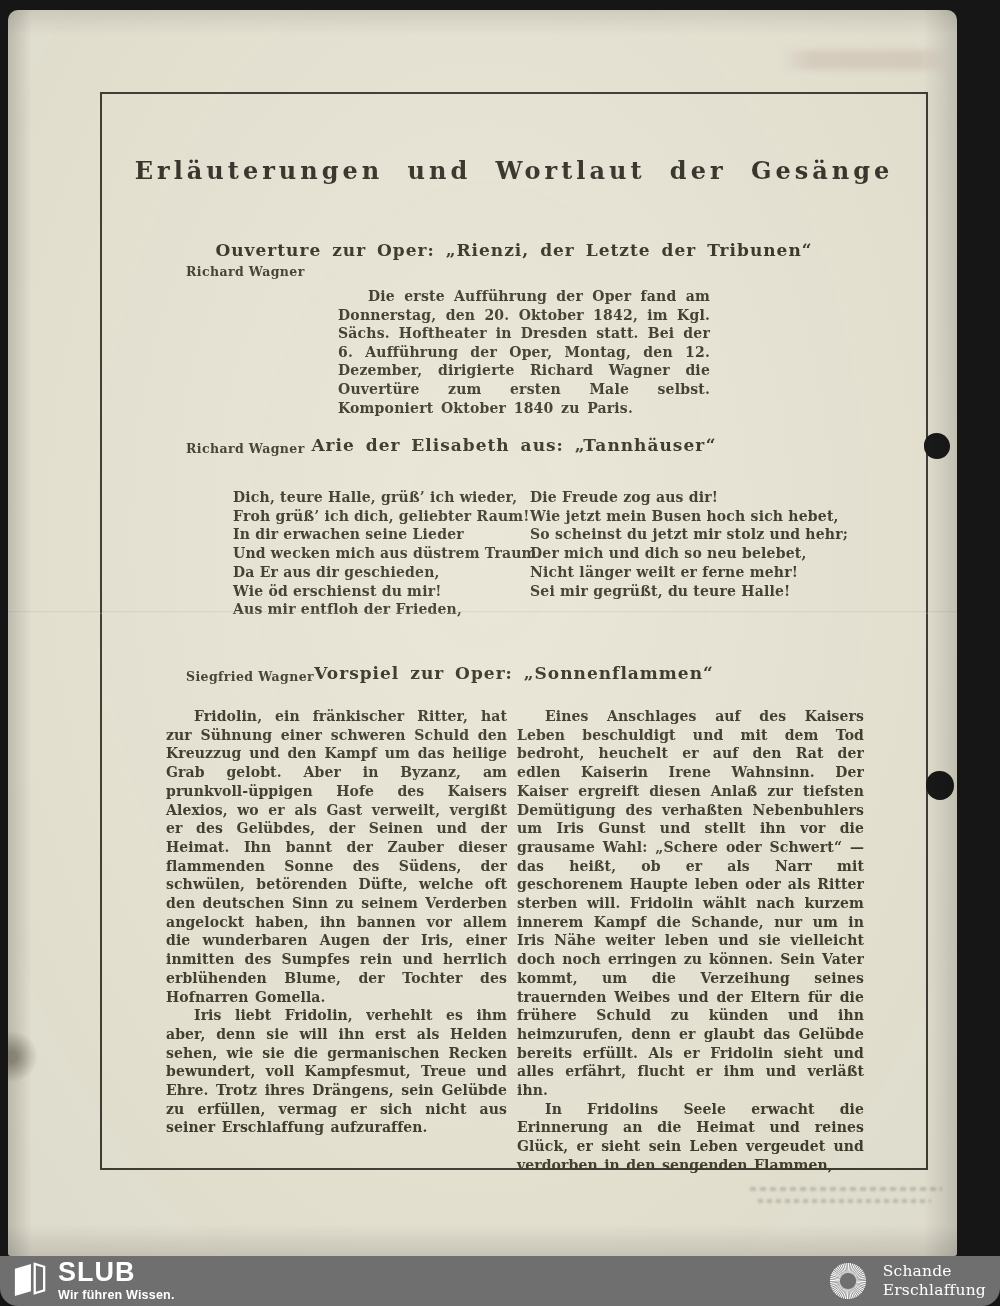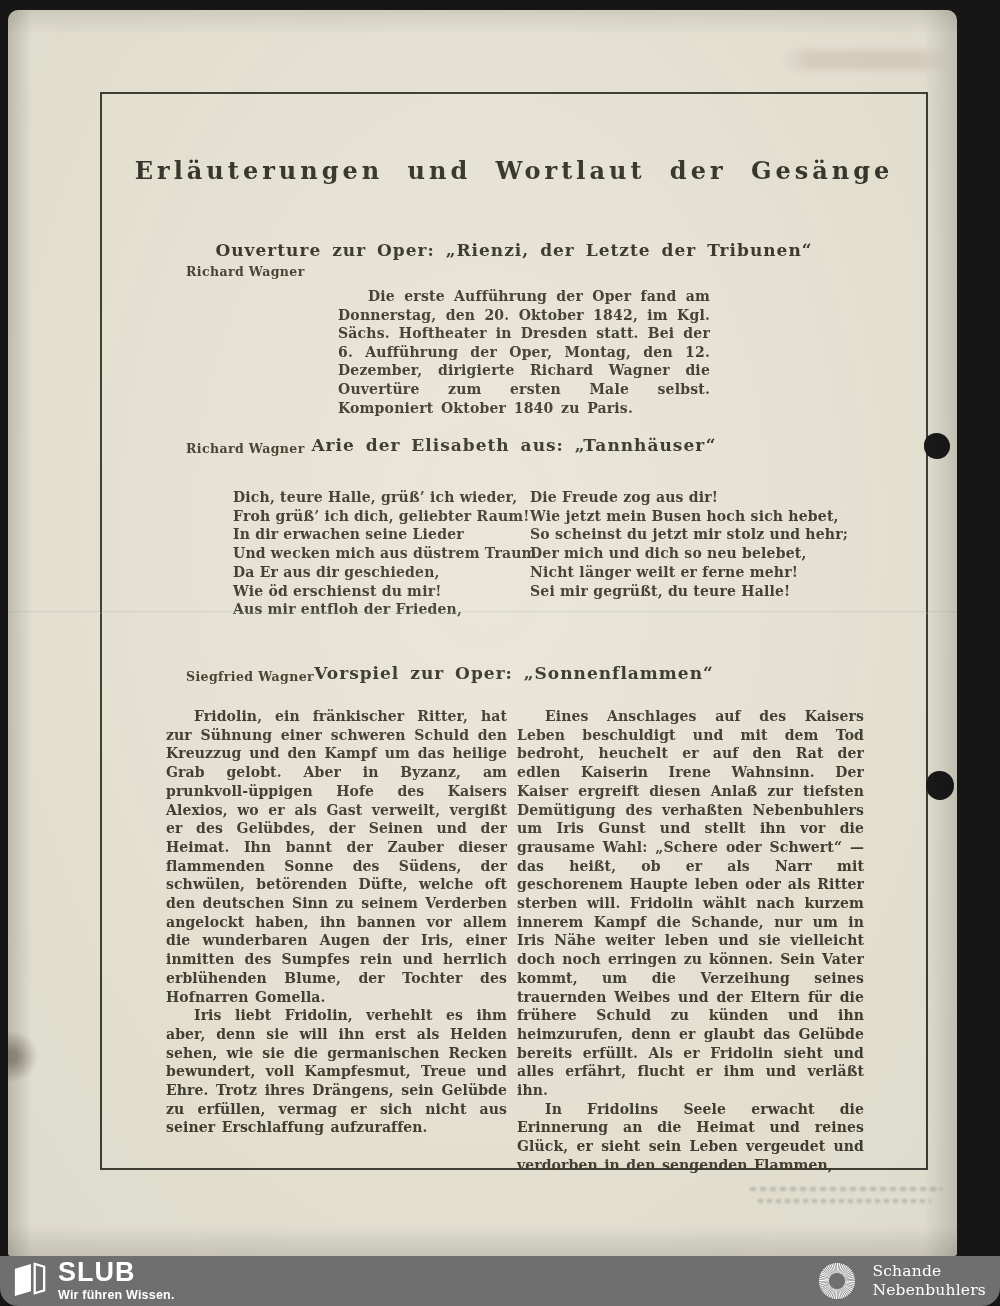--- a/index.html
+++ b/index.html
@@ -140,18 +140,18 @@
         <div class="slub-tag">Wir führen Wissen.</div>
       </div>
     </div>
 
     <div class="f-right">
       <svg class="sun-icon" viewBox="0 0 44 44" xmlns="http://www.w3.org/2000/svg">
         <circle cx="22" cy="22" r="13" fill="none" stroke="#ffffff" stroke-width="10" stroke-dasharray="0.9 0.55"></circle>
       </svg>
       <div class="phil-text">
         <div>Schande</div>
-        <div>Nebenbuhlers</div>
+        <div>Erschlaffung</div>
       </div>
     </div>
   </div>
 
 </div>
 
 </body></html>

